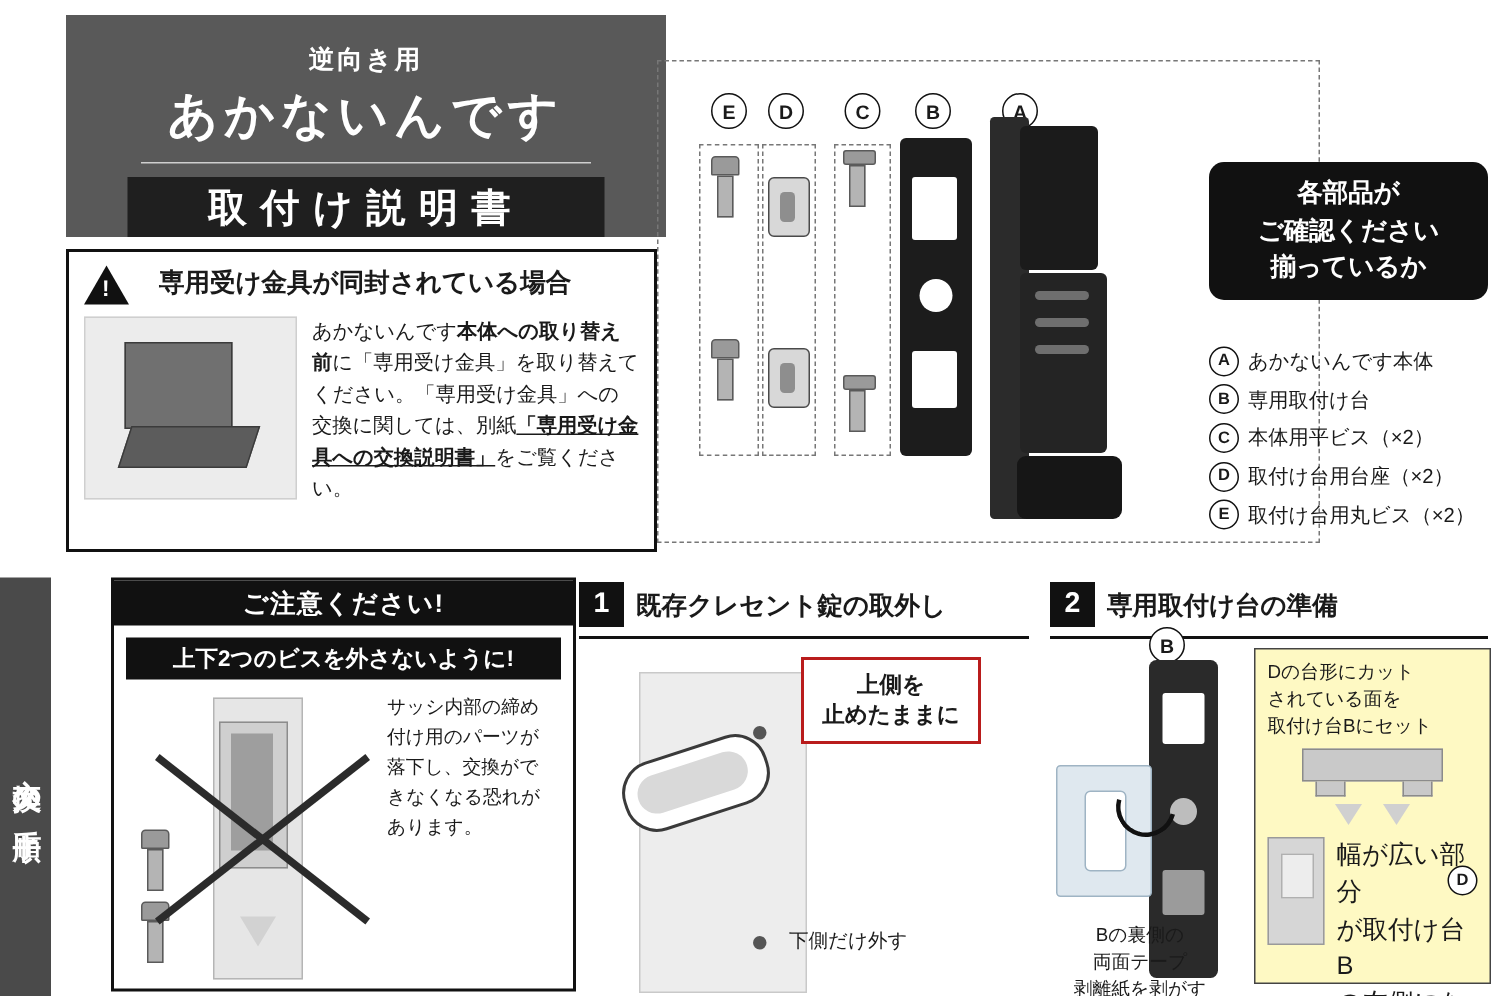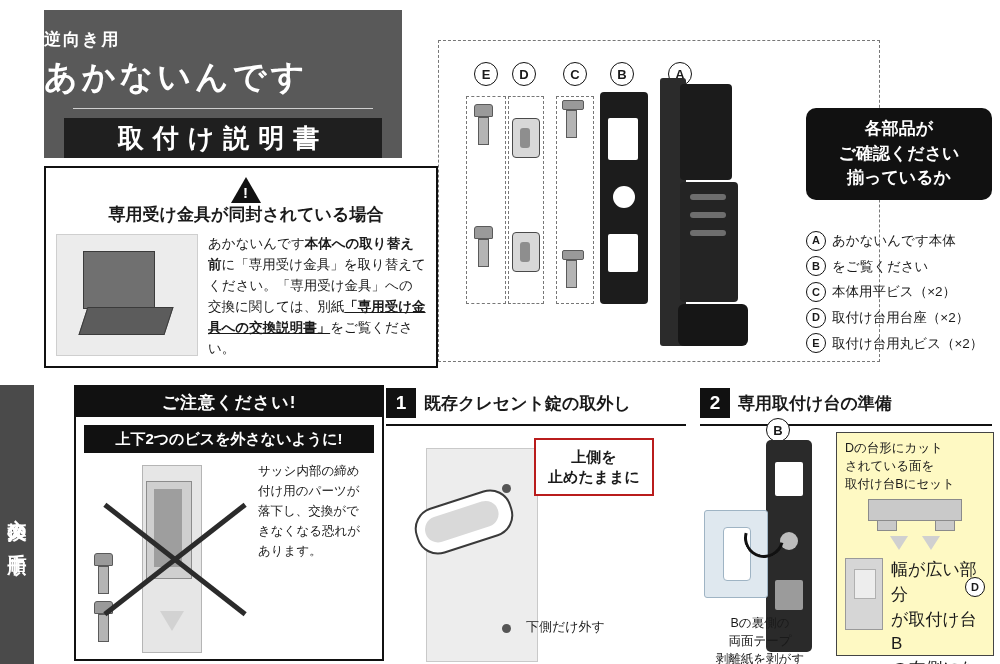--- a/index.html
+++ b/index.html
@@ -19,42 +19,41 @@
     background:#4a4a4a;color:#fff;
     display:flex;align-items:center;justify-content:center;
   }
   .side-tab span{
     writing-mode:vertical-rl;
     font-size:19px;letter-spacing:4px;font-weight:bold;
   }
 
   
   .title-block{
-    position:absolute;left:44px;top:10px;width:358px;height:148px;
+    position:absolute;left:44px;top:10px;width:400px;height:148px;
     background:#595959;color:#fff;
-    text-align:left;
+    text-align:center;
   }
   .title-sub{font-size:17px;font-weight:bold;margin-top:18px;letter-spacing:2px;}
   .title-main{font-size:33px;font-weight:bold;letter-spacing:4px;margin-top:4px;}
   .title-rule{width:300px;height:1px;background:#cfcfcf;margin:8px auto 0;}
   .title-band{
     margin:9px auto 0;width:318px;height:40px;background:#1f1f1f;
     display:flex;align-items:center;justify-content:center;
     font-size:26px;font-weight:bold;letter-spacing:9px;
   }
 
   
   .warn-box{
     position:absolute;left:44px;top:166px;width:390px;height:198px;
     border:2px solid #111;background:#fff;
   }
   .warn-head{
-    display:flex;align-items:center;gap:0;
+    display:flex;gap:20px;
     margin:9px 0 0 10px;
-    flex-direction:column;
   }
   .warn-tri{
     width:0;height:0;border-left:15px solid transparent;border-right:15px solid transparent;
     border-bottom:26px solid #111;position:relative;
   }
   .warn-tri:after{
     content:"!";position:absolute;left:-3px;top:7px;color:#fff;font-size:15px;font-weight:bold;
   }
   .warn-title{font-size:17px;font-weight:bold;}
   .warn-body{display:flex;margin:8px 10px 0 10px;gap:10px;}
@@ -317,21 +316,21 @@
     </div>
   </div>
 
   <div class="legend">
     <div class="li">
       <div class="circ">A</div>
       <div>あかないんです本体</div>
     </div>
     <div class="li">
       <div class="circ">B</div>
-      <div>をご覧ください</div>
+      <div>専用取付け台</div>
     </div>
     <div class="li">
       <div class="circ">C</div>
       <div>本体用平ビス（×2）</div>
     </div>
     <div class="li">
       <div class="circ">D</div>
       <div>取付け台用台座（×2）</div>
     </div>
     <div class="li">

